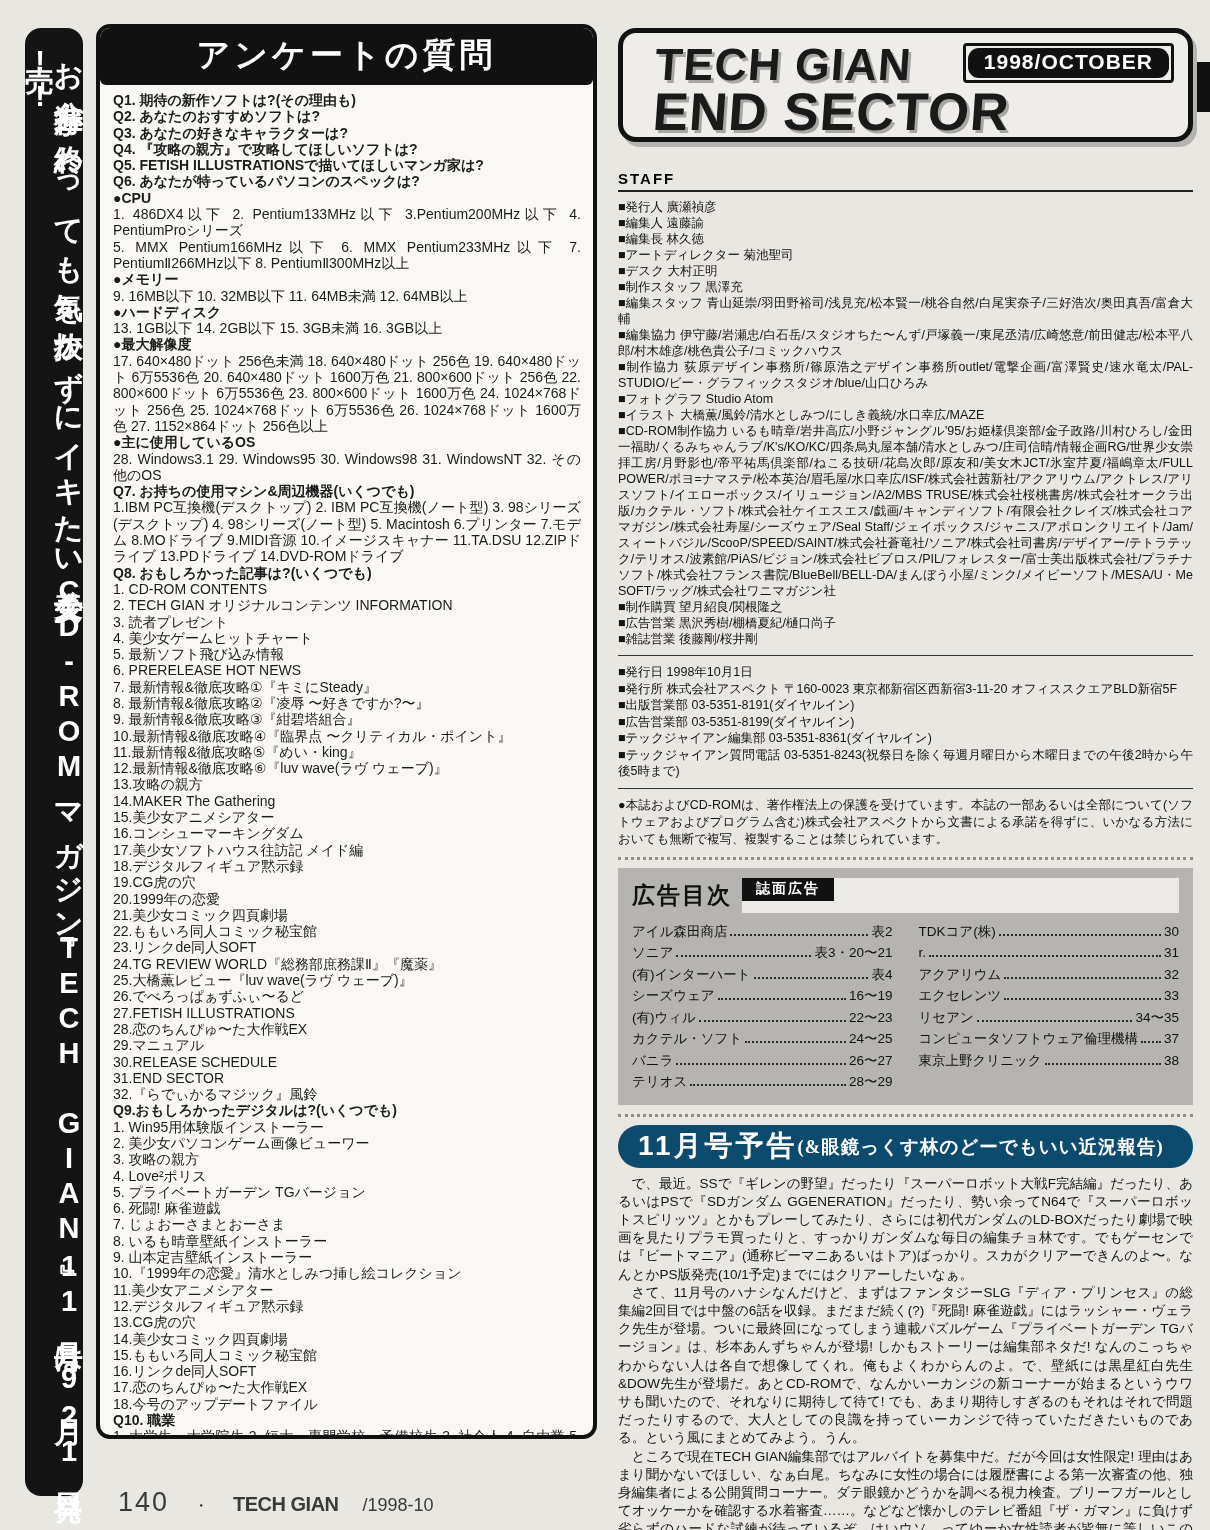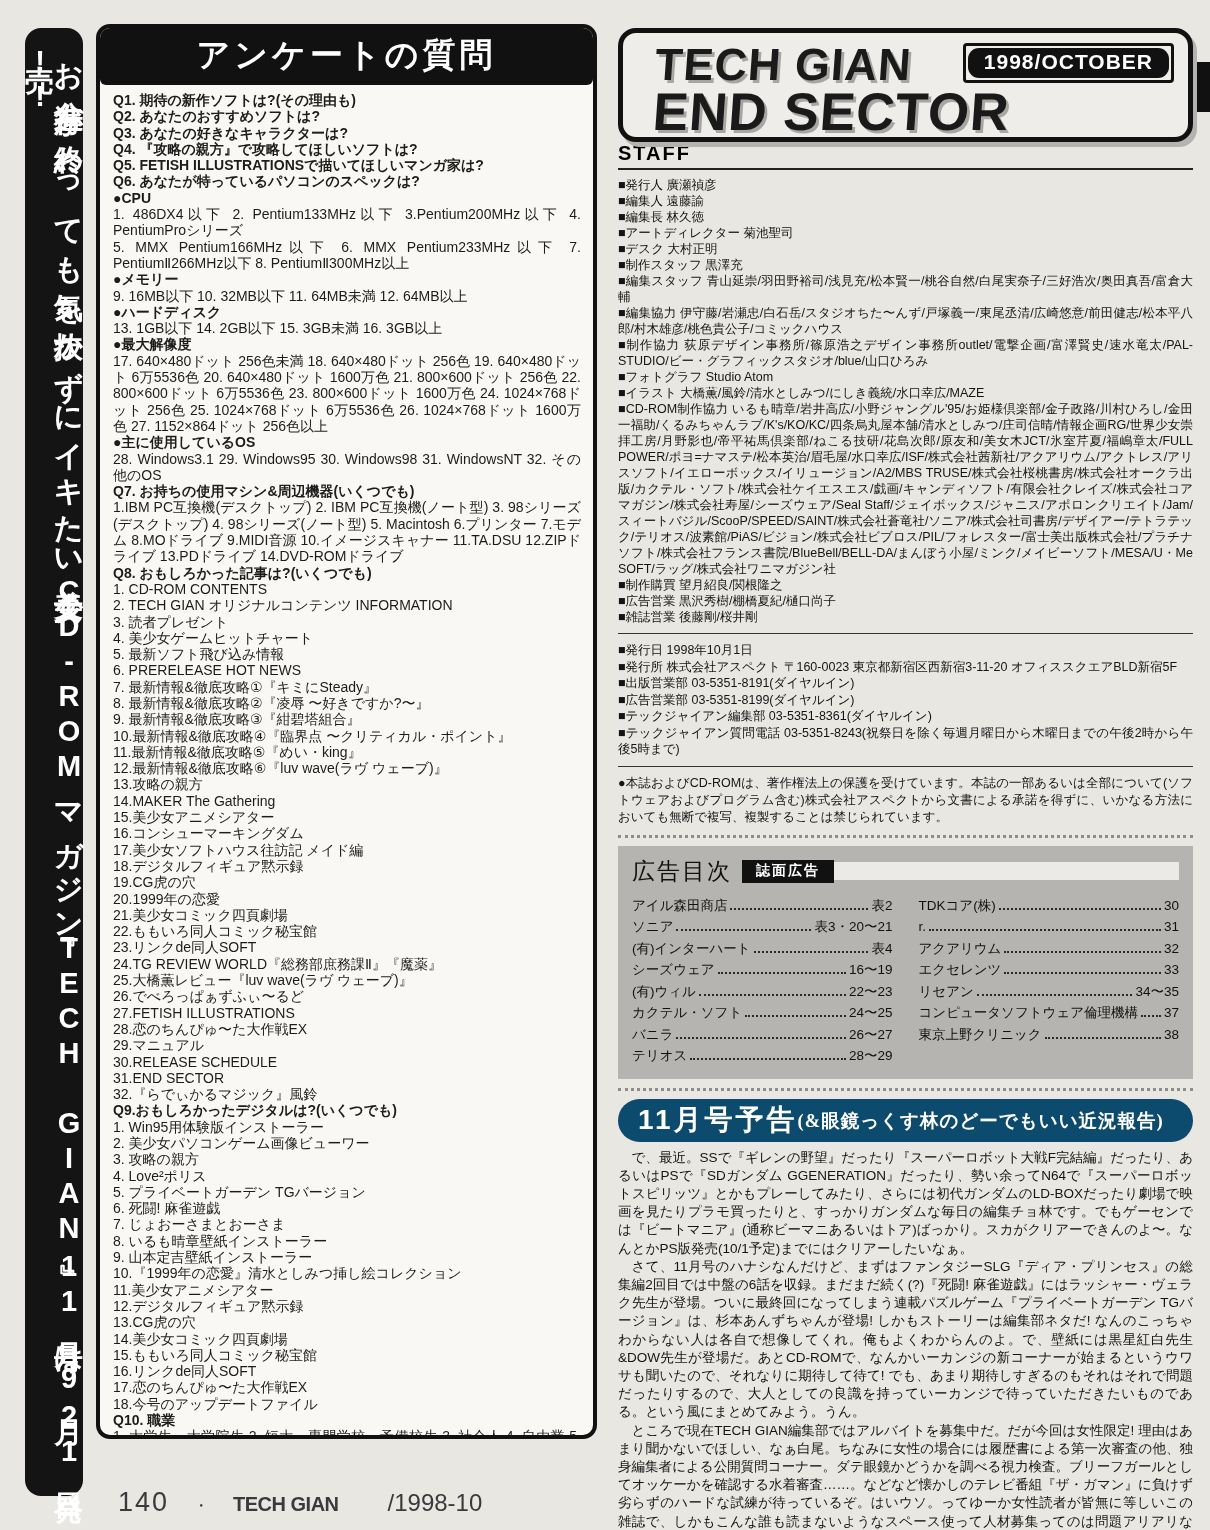--- a/index.html
+++ b/index.html
@@ -30,34 +30,34 @@
   .mast-t1 { position:absolute; left:32px; top:6px; font-size:45px; font-weight:bold;
     letter-spacing:1px; color:#1a1a1a; transform:skewX(-4deg); text-shadow:3px 3px 0 #a8a6a2; white-space:nowrap; }
   .mast-t2 { position:absolute; left:30px; top:48px; font-size:53px; font-weight:bold;
     letter-spacing:1px; color:#1a1a1a; transform:skewX(-4deg); text-shadow:3px 3px 0 #a8a6a2; white-space:nowrap; }
   .issue-badge { position:absolute; right:14px; top:10px; border:3px solid #111;
     border-radius:4px; padding:2px; background:#efede9; }
   .issue-badge span { display:block; background:#111; color:#fff; font-weight:bold;
     font-size:21px; letter-spacing:1px; padding:2px 16px 4px; border-radius:11px; white-space:nowrap; }
   .corner-tab { position:absolute; left:1148px; top:62px; width:62px; height:50px; background:#111; }
 
-  .staff-head { margin-top:0; font-size:20px; font-weight:bold; letter-spacing:2px;
+  .staff-head { margin-top:28px; font-size:15px; font-weight:bold; letter-spacing:2px;
     border-bottom:2px solid #222; padding-bottom:3px; }
   .staff-list { margin-top:7px; }
   .staff-list div { font-size:12.5px; line-height:16px; color:#141414; text-align:justify; }
   .rule { border:none; border-top:1.5px solid #333; margin:8px 0; }
   .pub-list div { font-size:12.5px; line-height:16.5px; color:#141414; text-align:justify; }
   .copyright { font-size:12.5px; line-height:17px; color:#141414; text-align:justify; }
   .dotline { border:none; border-top:3px dotted #8f8d89; margin:9px 0 8px; }
 
   
   .ad-box { background:#b6b4b0; padding:10px 14px 12px; }
   .ad-head { display:flex; align-items:center; gap:10px; margin-bottom:8px; }
-  .ad-title { font-size:23px; font-weight:normal; color:#111; letter-spacing:2px; white-space:nowrap; }
-  .ad-band { flex:1; display:flex; background:#eceae6; height:18px; align-items:center; }
+  .ad-title { font-size:23px; font-weight:bold; color:#111; letter-spacing:2px; white-space:nowrap; }
+  .ad-band { flex:1; display:flex; background:#eceae6; height:35px; align-items:flex-start; }
   .ad-band span { background:#111; color:#fff; font-size:14px; font-weight:bold;
     padding:2px 14px 3px; letter-spacing:2px; white-space:nowrap; }
   .ad-cols { display:flex; gap:26px; }
   .ad-col { flex:1; }
   .ad-row { display:flex; align-items:baseline; font-size:13.5px; line-height:21.5px; color:#111; }
   .ad-row .nm { white-space:nowrap; }
   .ad-row .dots { flex:1; border-bottom:2px dotted #2a2a2a; margin:0 3px 4px; min-width:8px; }
   .ad-row .pg { white-space:nowrap; }
 
   
@@ -67,21 +67,21 @@
   .prev-sub { color:#fff; font-family:"Liberation Serif","DejaVu Serif",serif; font-weight:bold;
     font-size:18.5px; letter-spacing:1px; white-space:nowrap; }
   .prev-text { margin-top:7px; }
   .prev-text p { font-size:13.5px; line-height:18.2px; color:#141414; text-align:justify; text-indent:1em; }
 
   
   .footer { position:absolute; left:118px; bottom:12px; display:flex; align-items:baseline; gap:24px; color:#3a3a3a; }
   .footer .num { font-size:27px; letter-spacing:2px; }
   .footer .dot { font-size:16px; }
   .footer .mag { font-size:20px; font-weight:bold; letter-spacing:-0.5px; }
-  .footer .iss { font-size:24px;margin-left:25px; }
+  .footer .iss { font-size:18px; }
 </style>
 </head>
 <body>
 
 <div class="page">
 
   <div class="left-banner">
     <span>お盆進行が終わっても気を抜かずにイキたい美少女CD-ROMマガジン『TECH GIAN』11月号は9月21日発売!!</span>
   </div>
 

